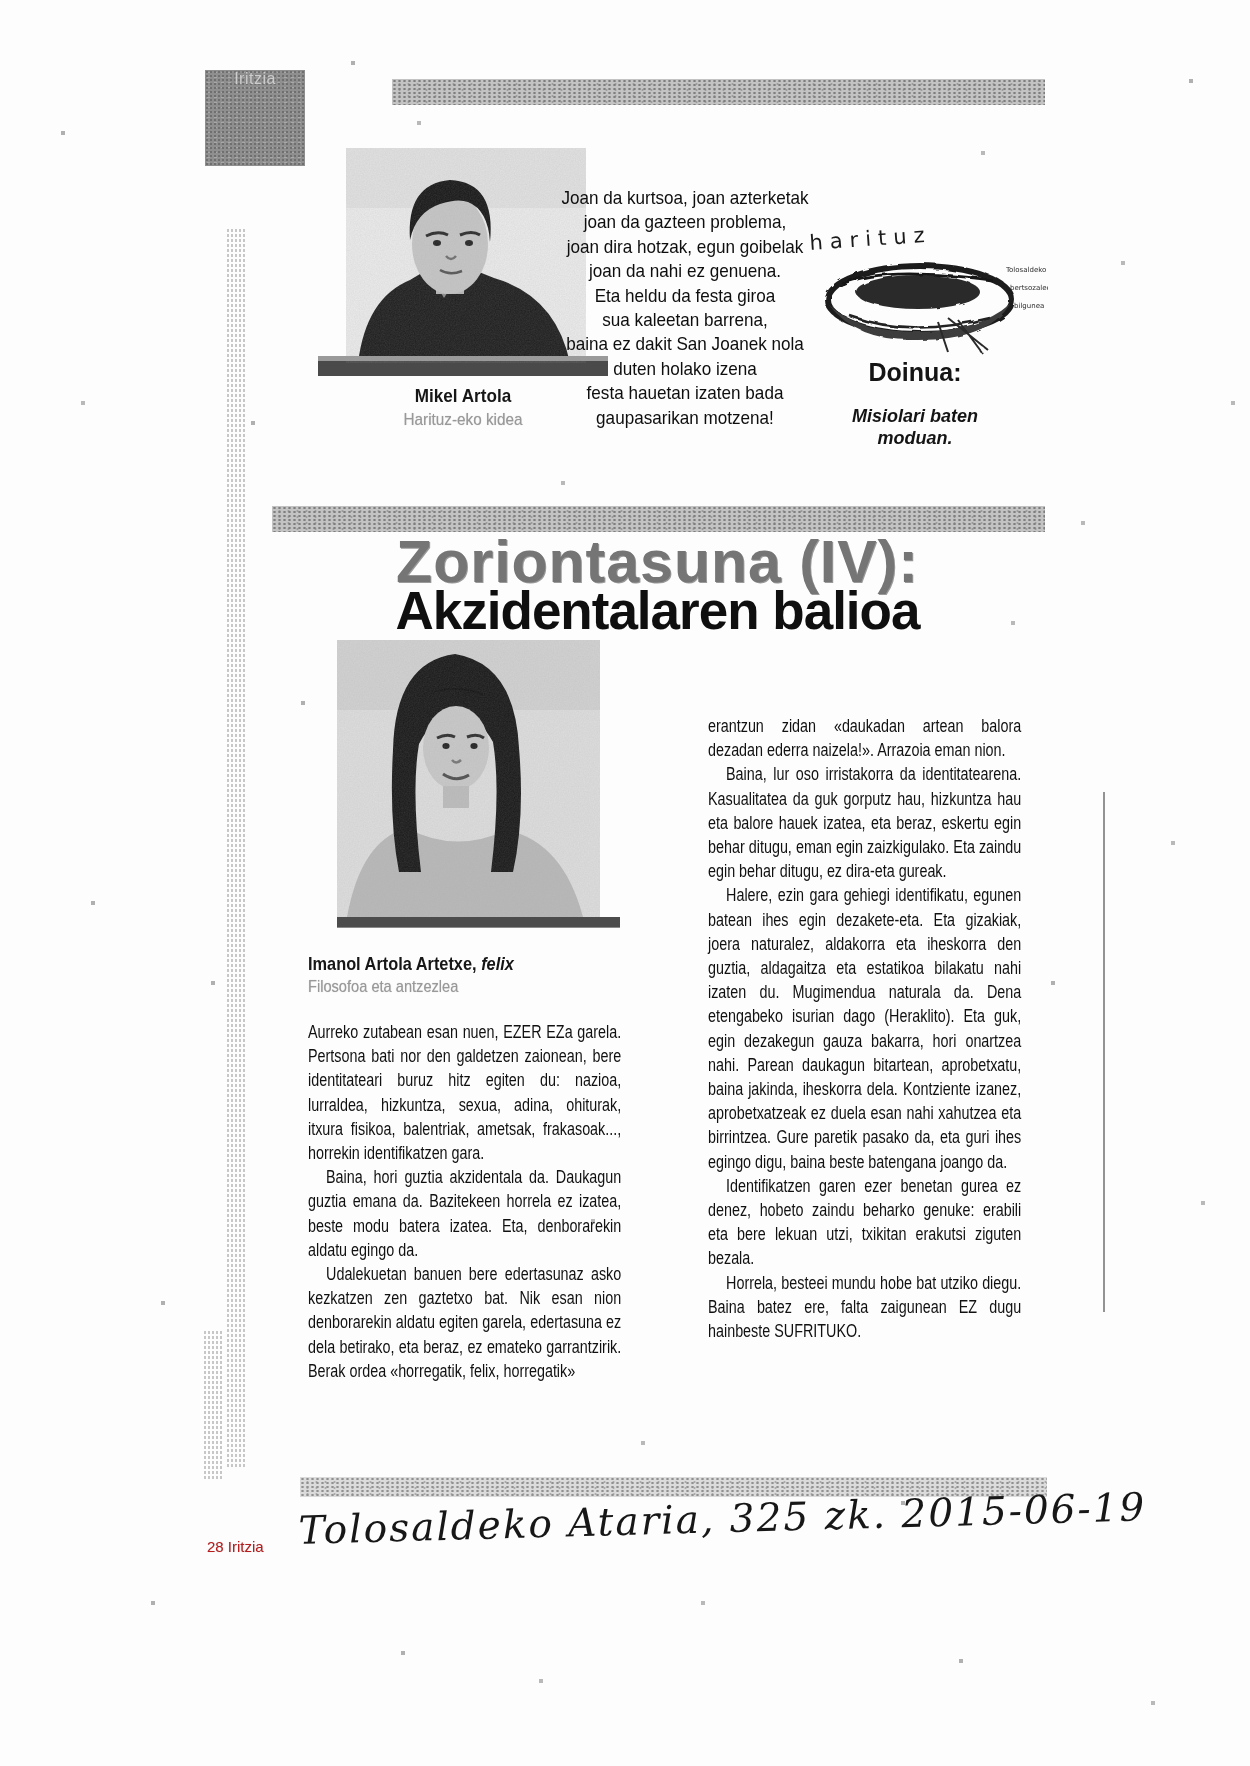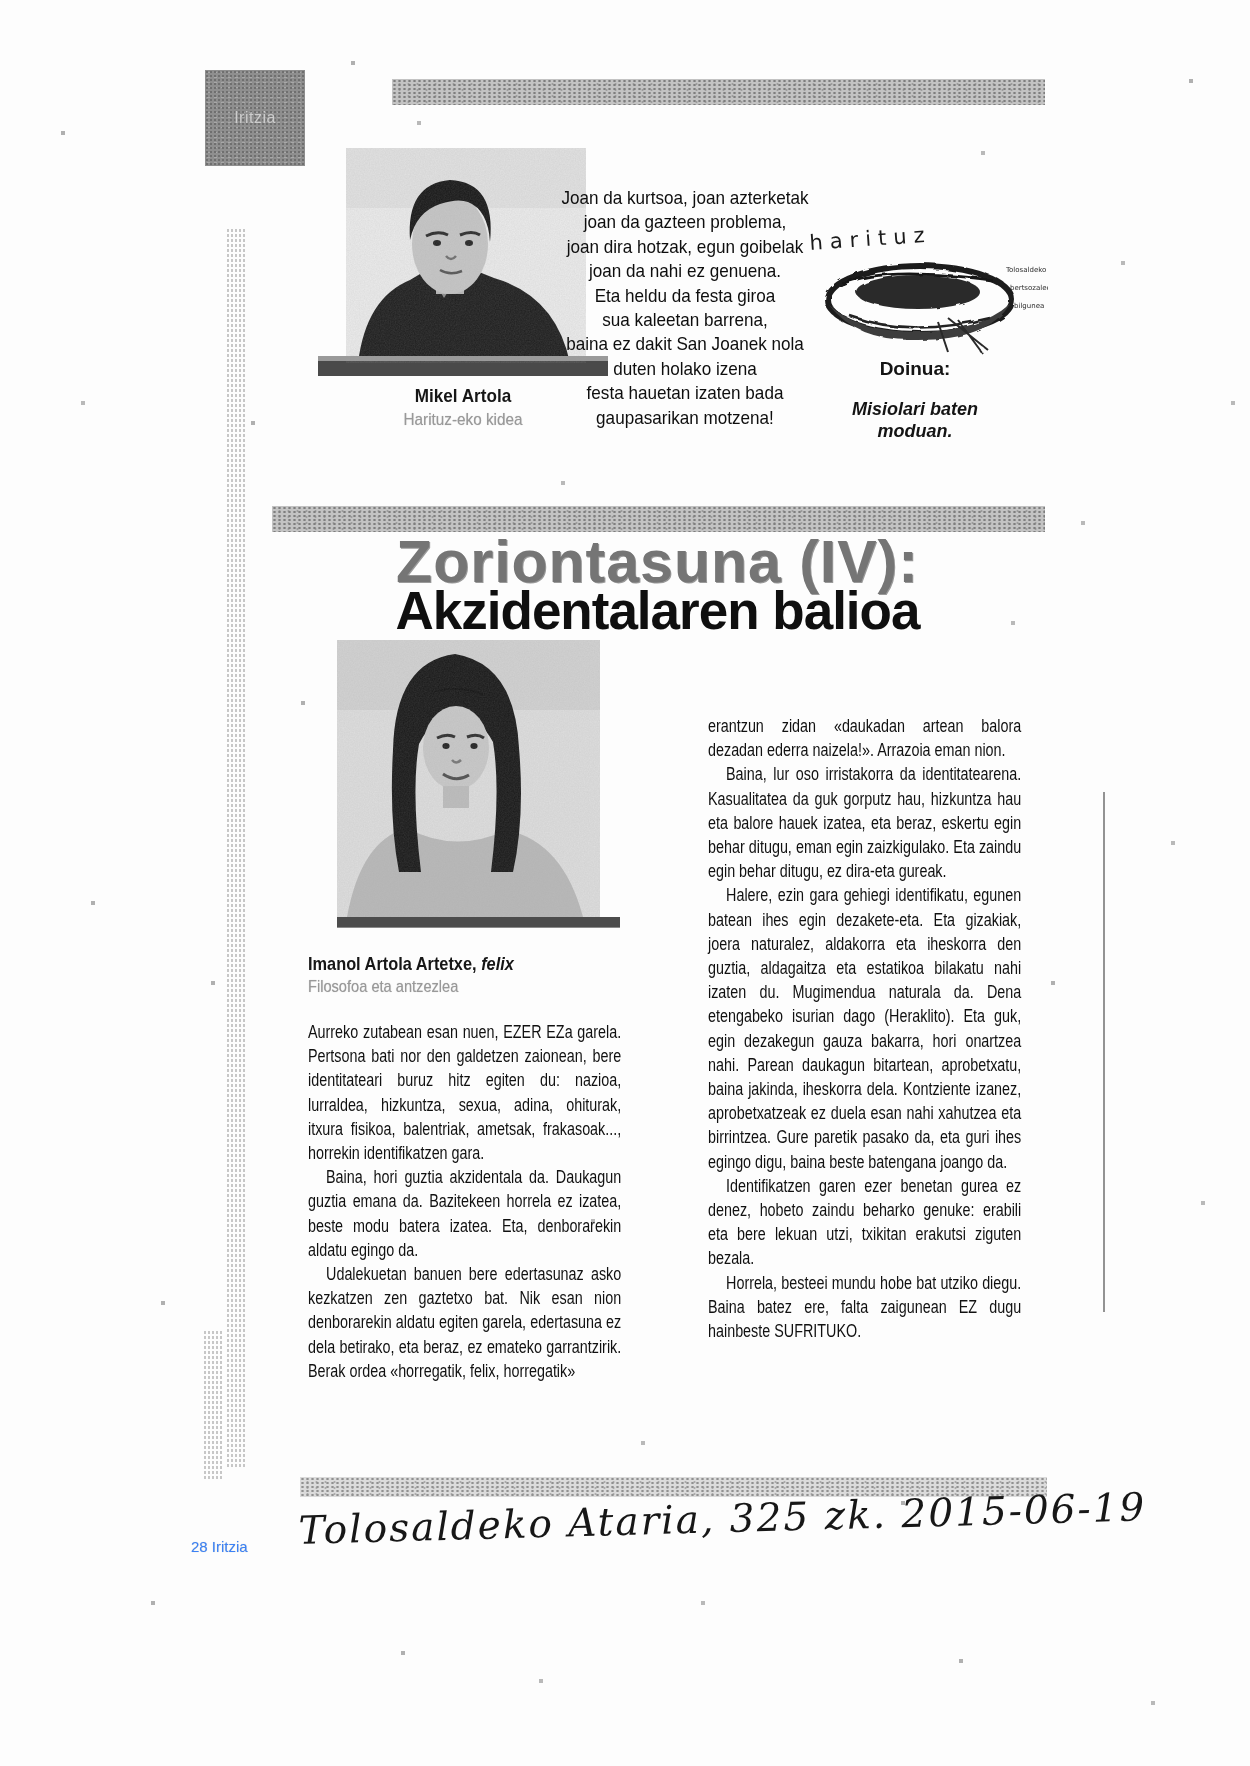--- a/index.html
+++ b/index.html
@@ -18,21 +18,21 @@
   }
   .halftone.light{ background-color:#d6d6d6; opacity:.85; }
   .abs{ position:absolute; }
 
   
   .section-box{
     left:205px; top:70px; width:100px; height:96px;
     background-color:#8f8f8f;
     background-image: radial-gradient(#6f6f6f 1px, transparent 1.5px), radial-gradient(#a8a8a8 1px, transparent 1.4px);
     background-size:4px 4px, 7px 5px;
-    display:flex; align-items:center; justify-content:center;
+    display:flex; align-items:flex-start; justify-content:center;
   }
   .section-box span{ color:#cdcdcd; font-size:16px; letter-spacing:.5px; text-shadow:0 0 2px #7a7a7a; }
 
   .bar-top{ left:392px; top:79px; width:653px; height:26px; }
   .bar-mid{ left:272px; top:506px; width:773px; height:26px; }
   .bar-bottom{ left:300px; top:1477px; width:747px; height:20px; }
 
   
   .poem{
     left:545px; top:186px; width:280px; text-align:center;
@@ -40,21 +40,21 @@
     transform:scaleX(.9); transform-origin:50% 0;
   }
 
   .cap-name{ font-weight:bold; font-size:19px; color:#161616; }
   .cap-role{ font-size:17px; color:#999999; }
   .cap1{ left:318px; top:385px; width:290px; text-align:center; transform:scaleX(.9); transform-origin:50% 0;}
   .cap1 .cap-role{ margin-top:3px; text-shadow:0 0 1px #bbb; }
 
   
   .tune{ left:815px; top:358px; width:200px; text-align:center; }
-  .tune .t1{ font-weight:bold; font-size:19px; }
+  .tune .t1{ font-weight:bold; font-size:25px; }
   .tune .t2{ font-weight:bold; font-style:italic; font-size:18px; line-height:22px; width:160px; margin:18px auto 0; }
 
   
   .title1{
     left:270px; top:528px; width:775px; text-align:center;
     font-size:59px; font-weight:bold; color:#757575; letter-spacing:1px;
     text-shadow:1px 1px 0 #9a9a9a;
   }
   .title2{
     left:270px; top:580px; width:775px; text-align:center;
@@ -82,21 +82,21 @@
   .photo2-rule{ left:337px; top:917px; width:283px; height:10px; background:#4c4c4c; box-shadow:0 1px 0 #8a8a8a; }
 
   .sketch{ left:798px; top:220px; }
 
   .margin-strip{ width:20px; background-image:radial-gradient(#9a9a9a 1px, transparent 1.4px); background-size:4px 5px; opacity:.55; }
   .strip-a{ left:226px; top:228px; height:1240px; }
   .strip-b{ left:203px; top:1330px; height:150px; }
 
   .right-rule{ left:1103px; top:792px; width:2px; height:520px; background:#6f6f6f; opacity:.75; }
 
-  .footer{ left:191px; top:1538px; font-size:15px; color:#3b82f6; text-shadow:0 0 1px #c4c4c4; }
+  .footer{ left:207px; top:1538px; font-size:15px; color:#b91c1c; text-shadow:0 0 1px #c4c4c4; }
 
   .handwriting{
     left:298px; top:1508px; width:700px;
     font-family:"DejaVu Serif", serif; font-style:italic;
     font-size:39px; color:#171717; letter-spacing:2px;
     transform:rotate(-1.6deg); transform-origin:0 0; white-space:nowrap;
   }
 
   .noise{
     left:0; top:0; width:2px; height:2px; background:transparent; opacity:.5;

